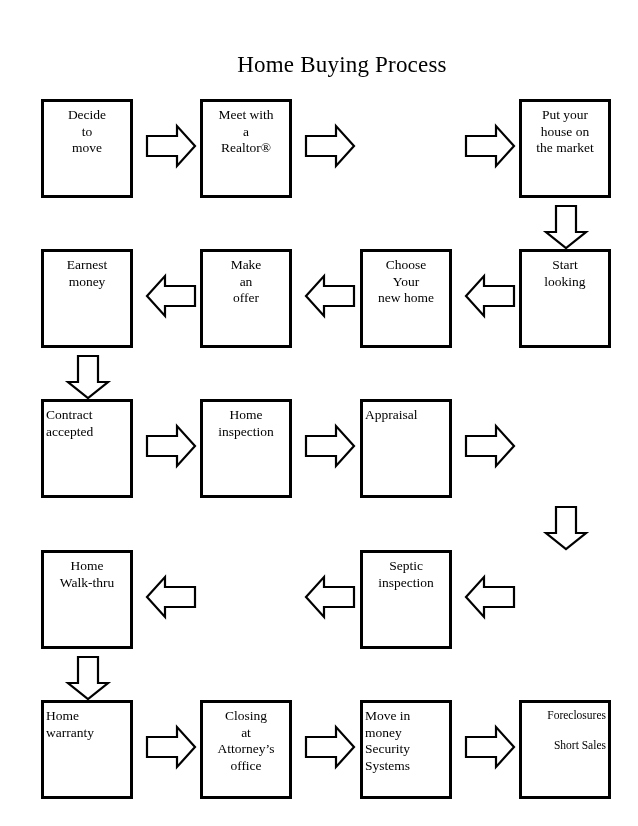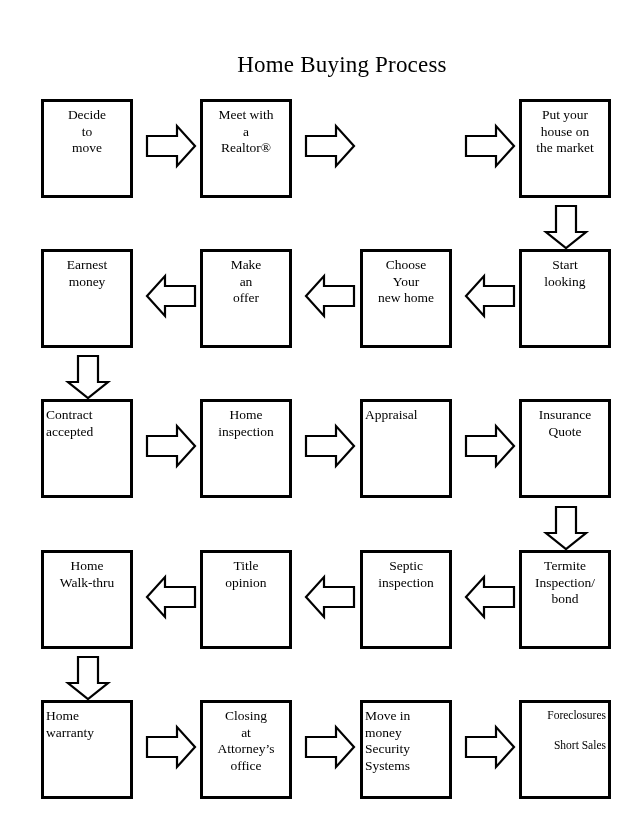--- a/index.html
+++ b/index.html
@@ -231,69 +231,56 @@
   <div class="node c3 r3 align-left">
     <span class="node-text">Appraisal</span>
   </div>
 
   <div class="arrow h-c hr3">
     <svg width="52" height="44" viewBox="0 0 52 44" aria-hidden="true">
       <polygon points="2,12 32,12 32,2 50,22 32,42 32,32 2,32"></polygon>
     </svg>
   </div>
 
-  <div class="node c4 r3">
-    <span class="node-text">Insurance
-Quote</span>
-  </div>
 
   <div class="arrow v-c4 vr34">
     <svg width="44" height="46" viewBox="0 0 44 46" aria-hidden="true">
       <polygon points="12,2 32,2 32,28 42,28 22,44 2,28 12,28"></polygon>
     </svg>
   </div>
 
   <div class="node c1 r4">
     <span class="node-text">Home
 Walk-thru</span>
   </div>
 
   <div class="arrow h-a hl4">
     <svg width="52" height="44" viewBox="0 0 52 44" aria-hidden="true">
       <polygon points="50,12 20,12 20,2 2,22 20,42 20,32 50,32"></polygon>
     </svg>
   </div>
 
-  <div class="node c2 r4">
-    <span class="node-text">Title
-opinion</span>
-  </div>
 
   <div class="arrow h-b hl4">
     <svg width="52" height="44" viewBox="0 0 52 44" aria-hidden="true">
       <polygon points="50,12 20,12 20,2 2,22 20,42 20,32 50,32"></polygon>
     </svg>
   </div>
 
   <div class="node c3 r4">
     <span class="node-text">Septic
 inspection</span>
   </div>
 
   <div class="arrow h-c hl4">
     <svg width="52" height="44" viewBox="0 0 52 44" aria-hidden="true">
       <polygon points="50,12 20,12 20,2 2,22 20,42 20,32 50,32"></polygon>
     </svg>
   </div>
 
-  <div class="node c4 r4">
-    <span class="node-text">Termite
-Inspection/
-bond</span>
-  </div>
 
   <div class="arrow v-c1 vr45">
     <svg width="44" height="46" viewBox="0 0 44 46" aria-hidden="true">
       <polygon points="12,2 32,2 32,28 42,28 22,44 2,28 12,28"></polygon>
     </svg>
   </div>
 
   <div class="node c1 r5 align-left">
     <span class="node-text">Home
 warranty</span>

